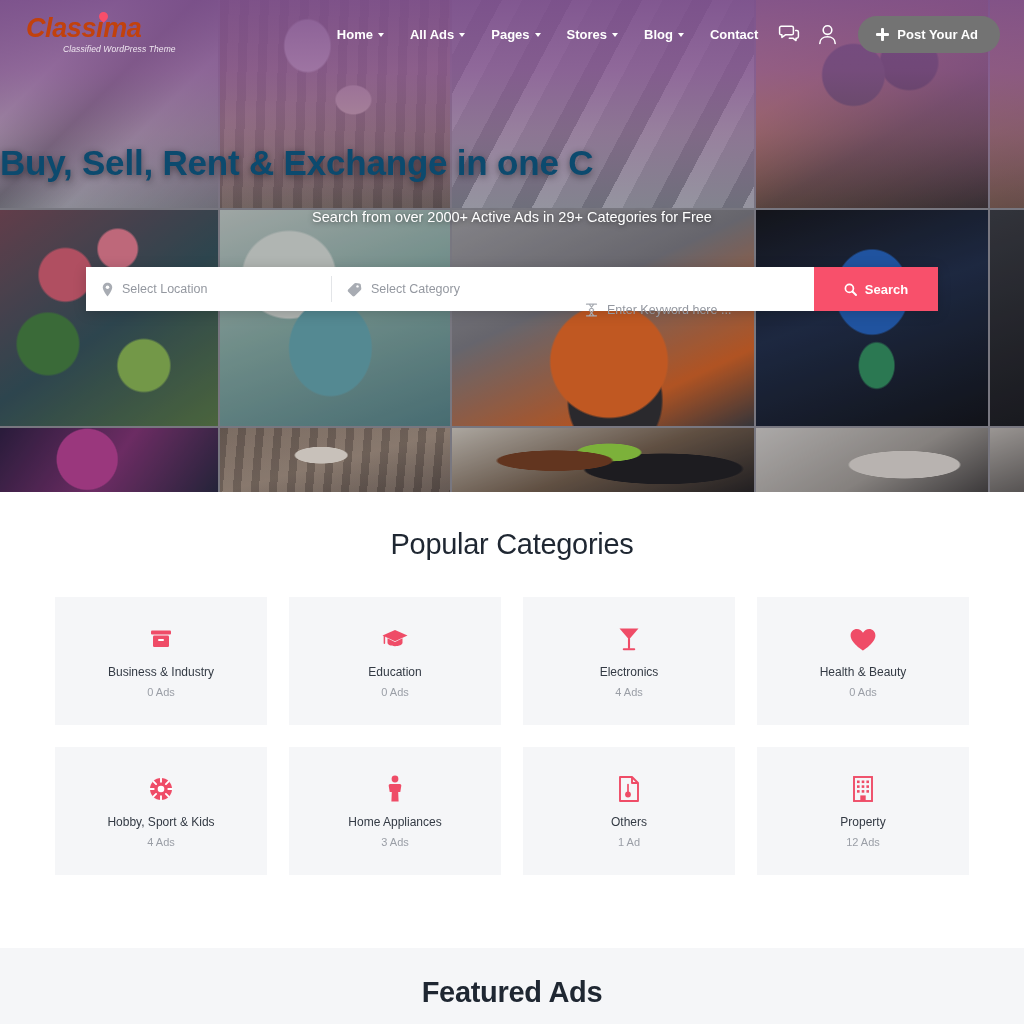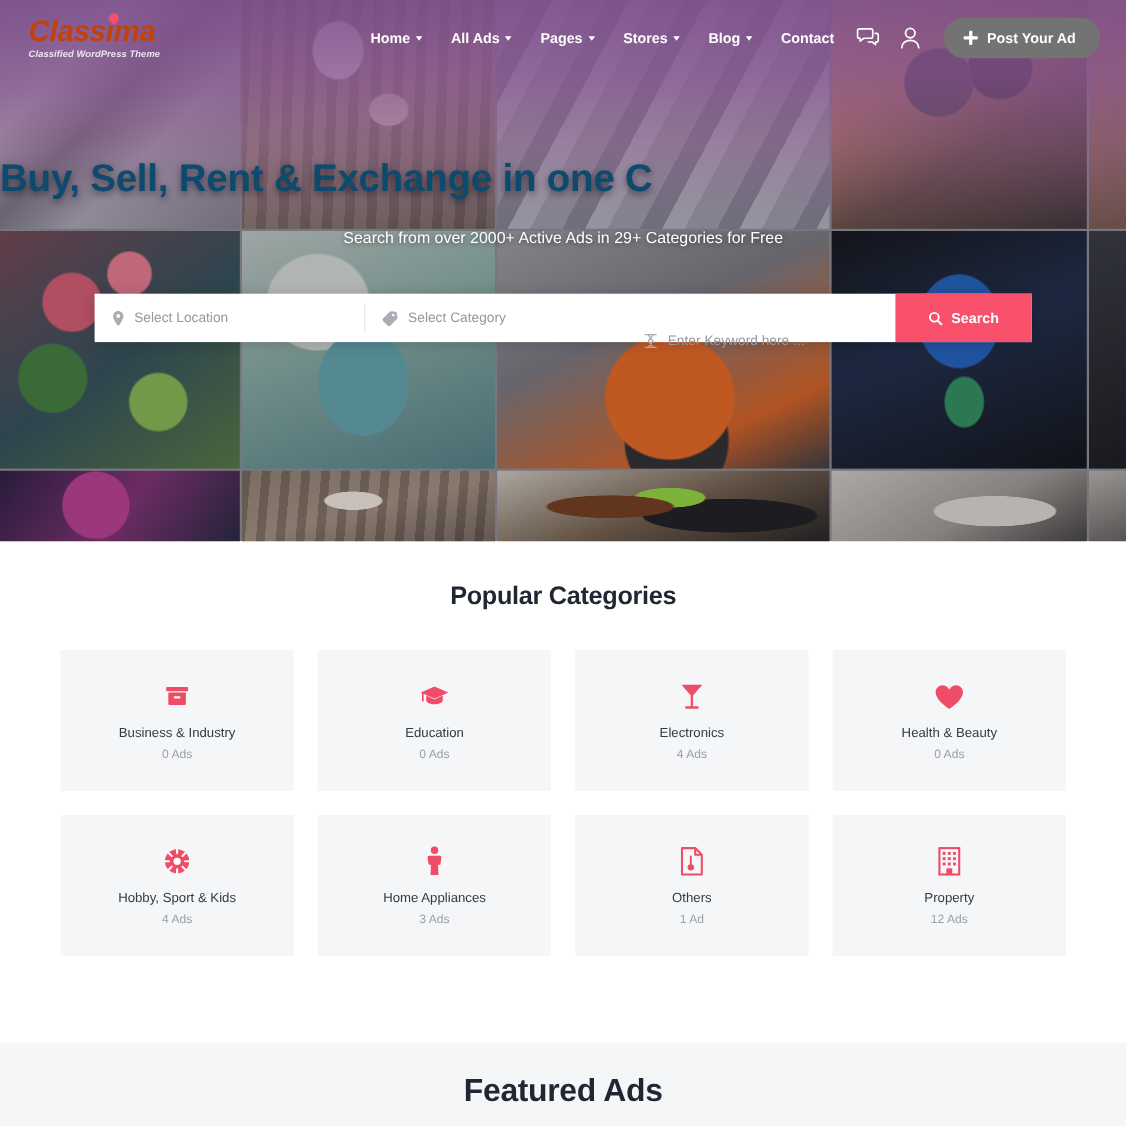--- a/index.html
+++ b/index.html
@@ -138,25 +138,26 @@
   .brand-dot {
     position: absolute;
     left: 73px; top: -3px;
     width: 9px; height: 9px;
     border-radius: 50% 50% 50% 0;
     transform: rotate(-45deg);
     background: #f84e6a;
   }
   .brand-tag {
     font-size: 8.5px;
-    font-weight: bold;
+    font-weight: normal;
     font-style: italic;
     color: #efe6f0;
     letter-spacing: .1px;
     margin-top: 2px;
+    margin-left: 37px;
   }
 
   .nav {
     flex: 1 1 auto;
     display: flex;
     align-items: center;
     justify-content: flex-end;
     gap: 26px;
     margin-right: 20px;
   }
@@ -292,22 +293,22 @@
 
   
   .cats-section {
     width: 1024px;
     background: #ffffff;
     padding-top: 36px;
     height: 456px;
   }
   .section-title {
     text-align: center;
-    font-size: 23px;
-    font-weight: bold;
+    font-size: 29px;
+    font-weight: normal;
     color: #1f2732;
     letter-spacing: -.3px;
   }
   .cat-grid {
     width: 900px;
     margin: 36px auto 0 auto;
     display: grid;
     grid-template-columns: repeat(4, 212px);
     gap: 22px;
     justify-content: center;

